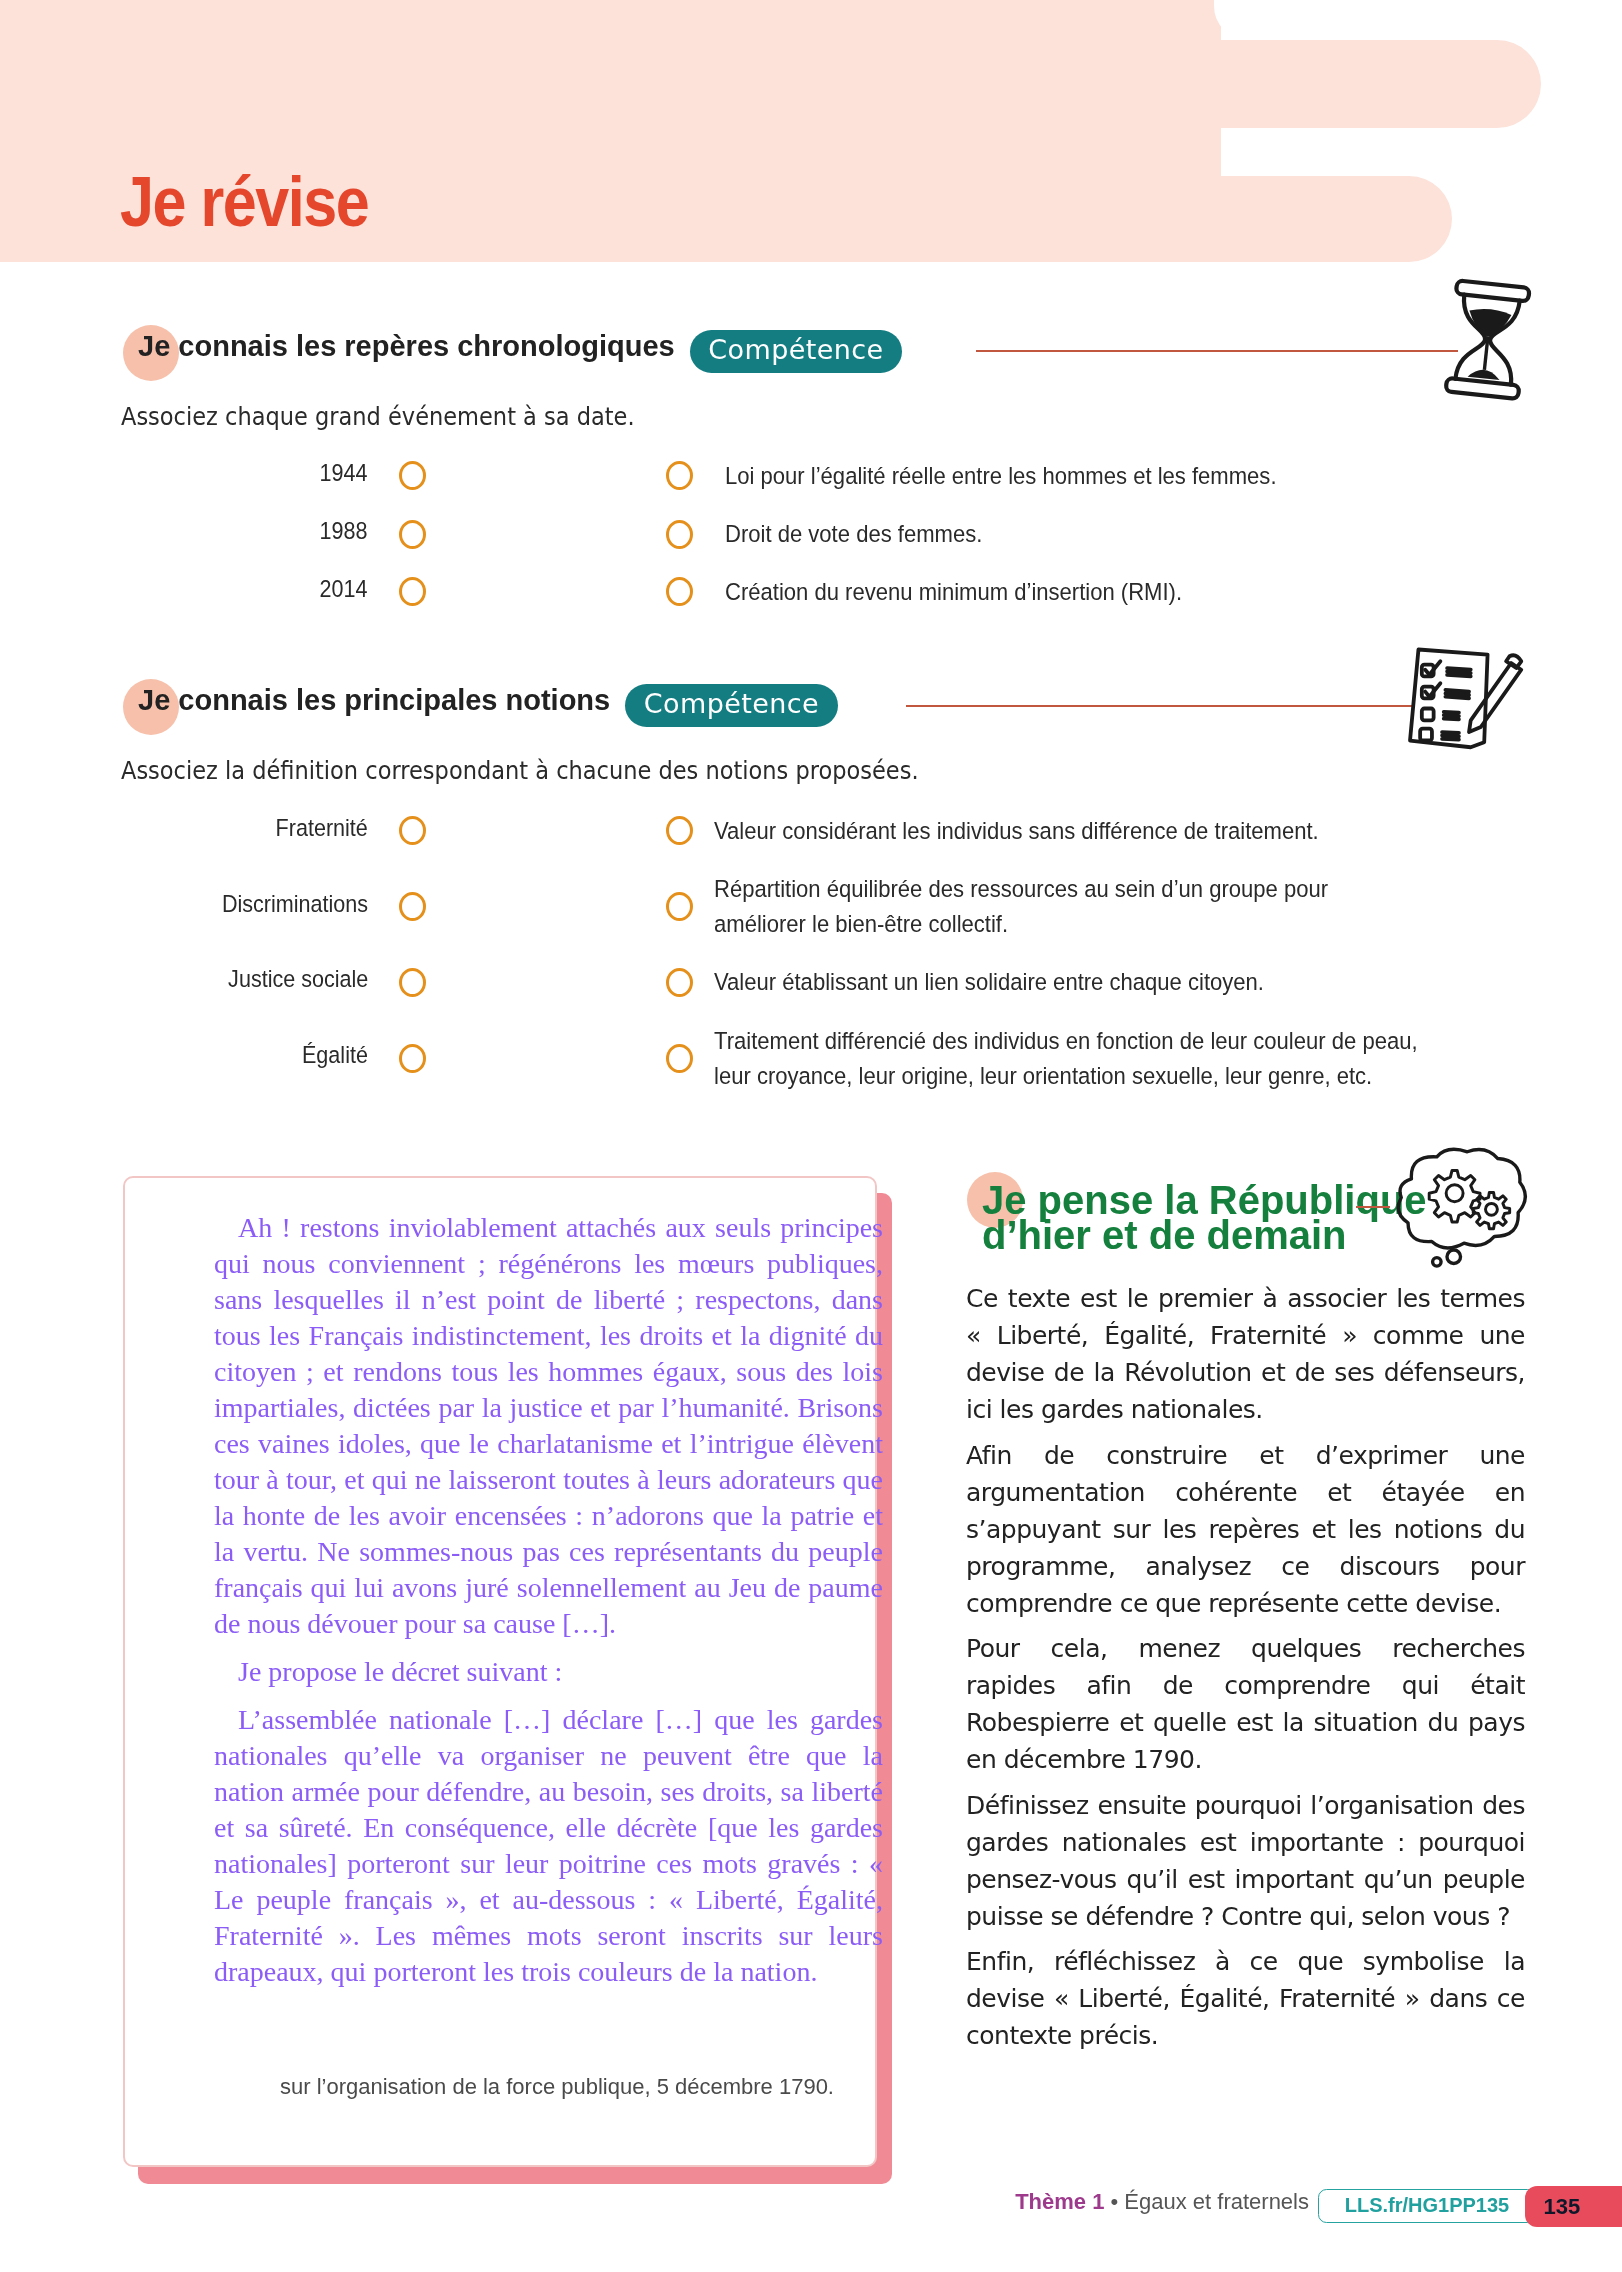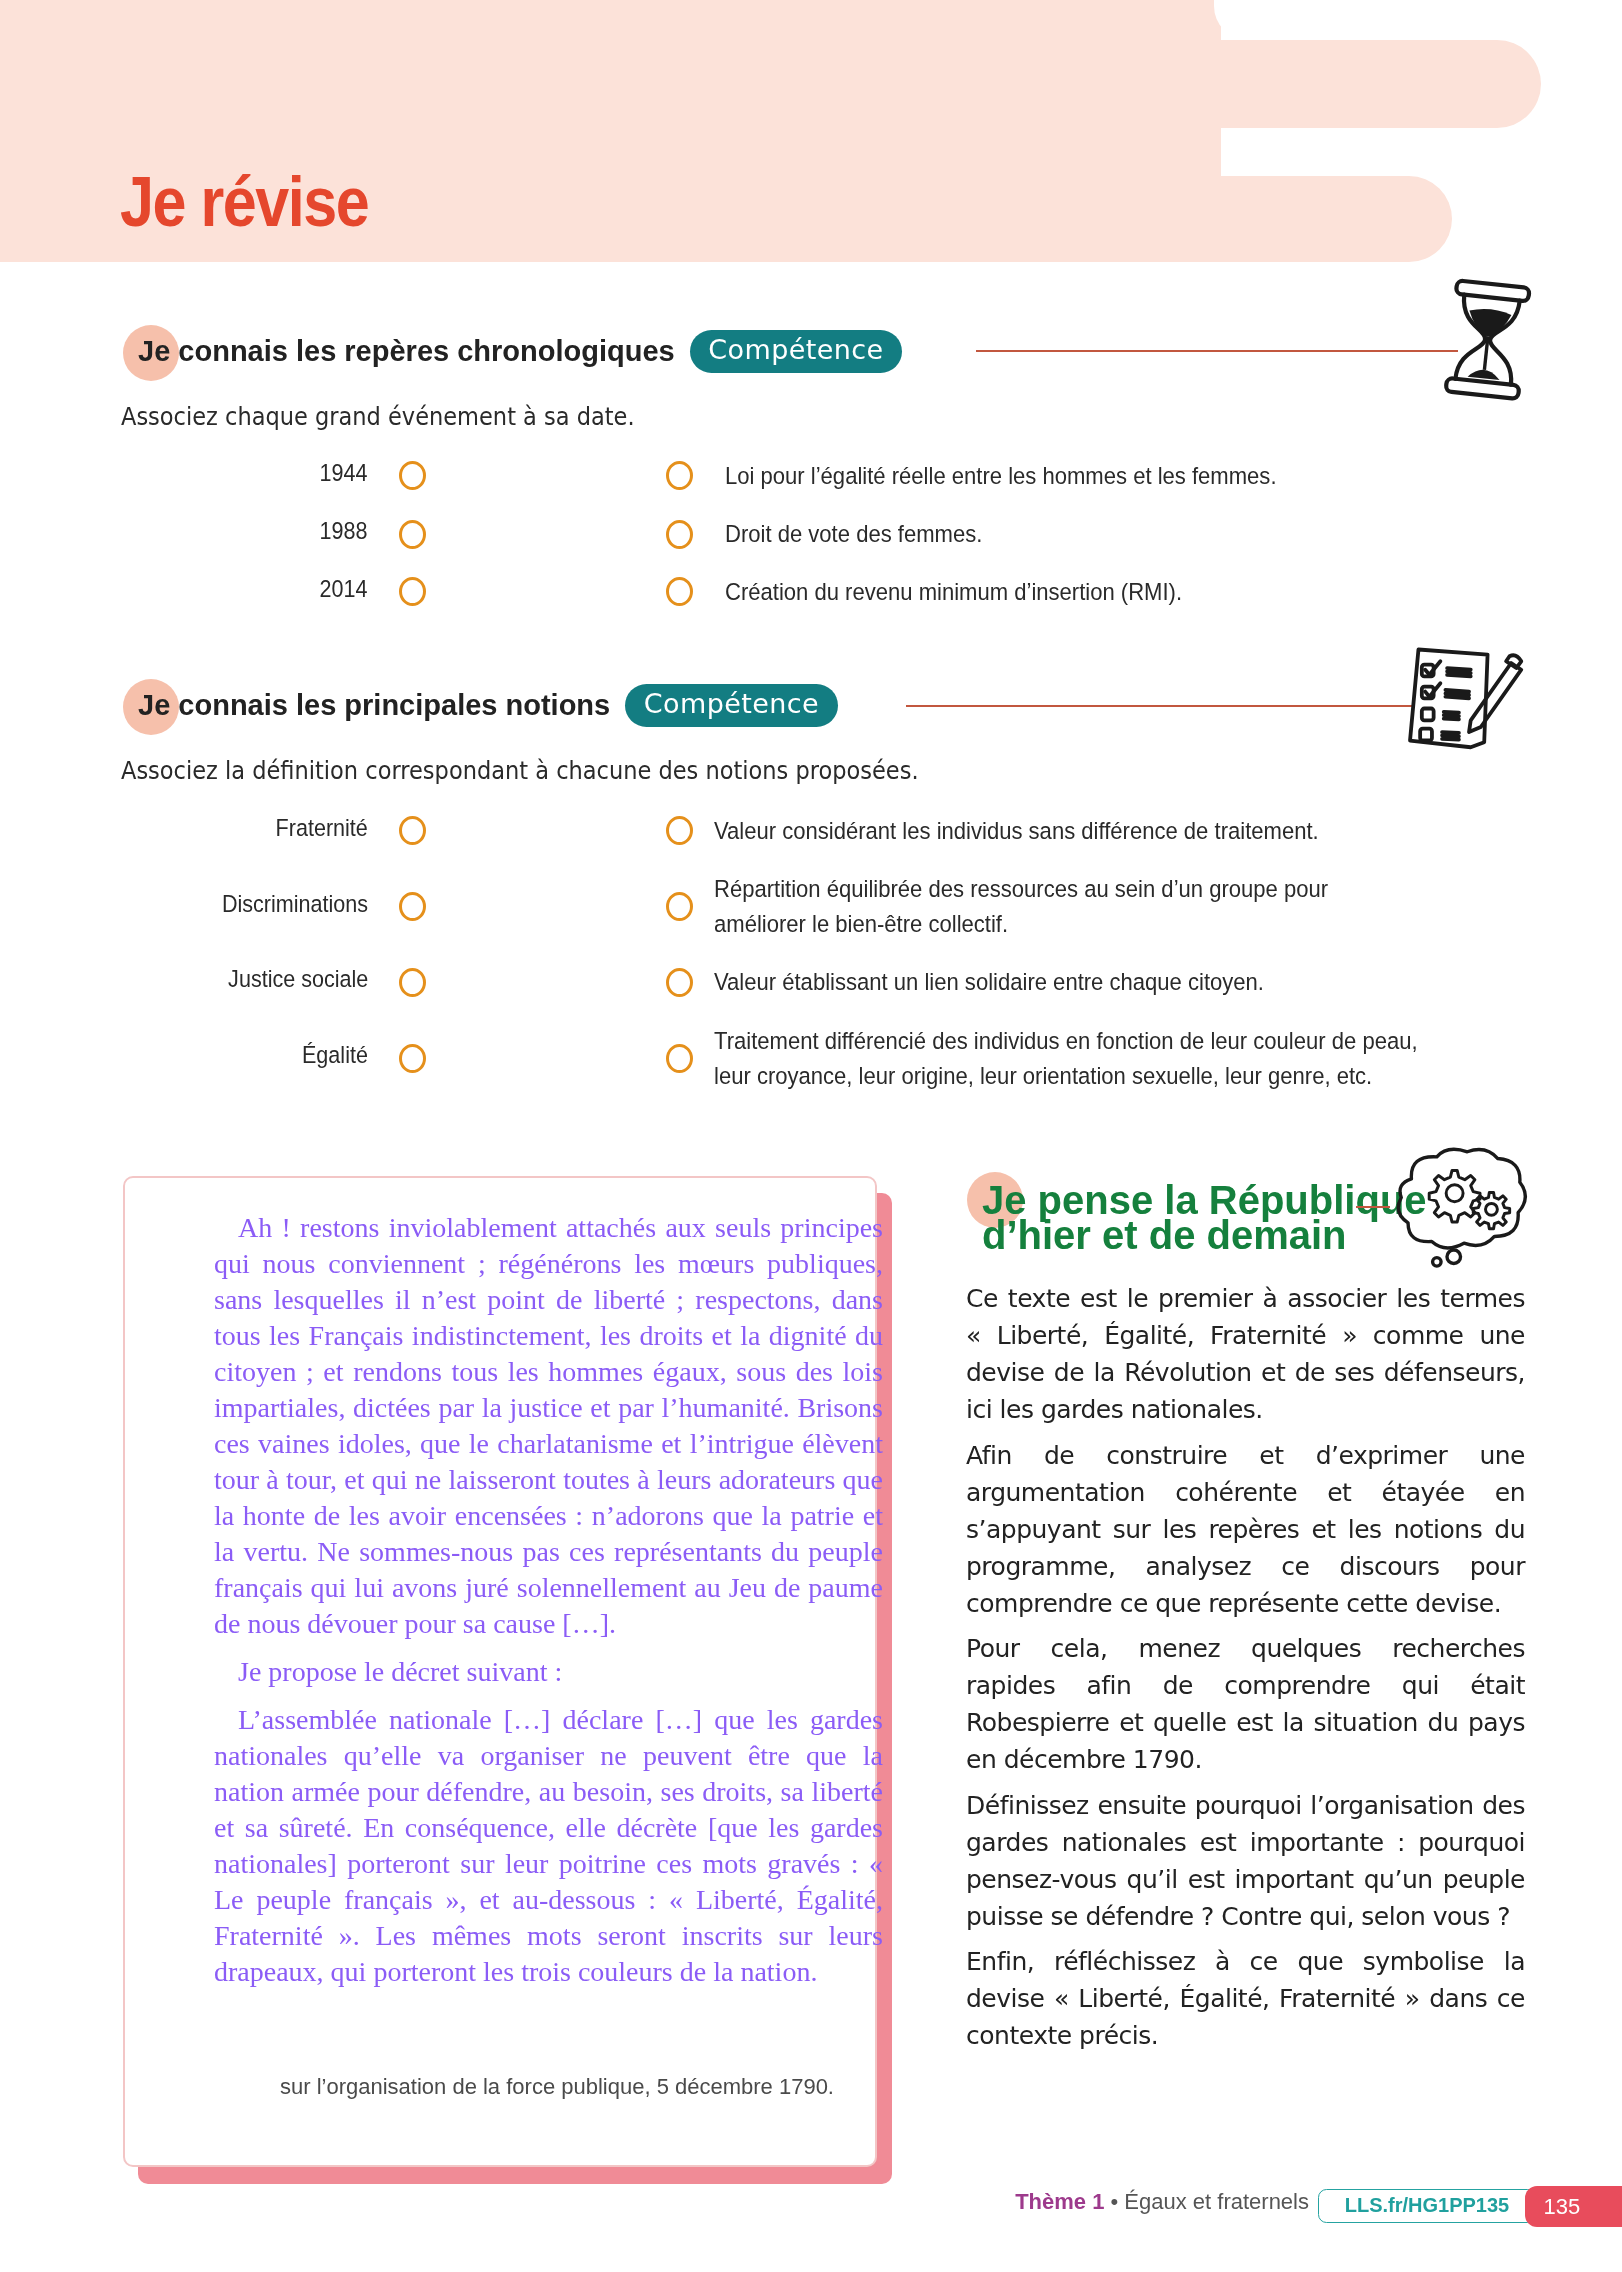--- a/index.html
+++ b/index.html
@@ -4,21 +4,21 @@
 <style>
   * { box-sizing: border-box; margin: 0; padding: 0; }
   html, body { width: 1623px; height: 2273px; background: #ffffff; }
   body { position: relative; overflow: hidden; font-family: "Liberation Sans", sans-serif; color: #2b2b2b; }
 
   .hdr-shape { position: absolute; background: #fce2d9; }
   .hdr-notch { position: absolute; background: #ffffff; }
 
   .page-title { position: absolute; left: 120px; top: 161px; font-family: "Liberation Sans", sans-serif; font-weight: bold; font-size: 71px; color: #e5472d; letter-spacing: -1.7px; transform: scaleX(0.86); transform-origin: left; }
 
-  .sec-heading { position: absolute; display: flex; align-items: center; }
+  .sec-heading { position: absolute; display: flex; align-items: flex-start; }
   .je-dot { position: absolute; width: 56px; height: 56px; border-radius: 50%; background: #f6c0ab; }
   .sec-title { position: relative; font-family: "Liberation Sans", sans-serif; font-weight: bold; font-size: 29px; color: #222; white-space: nowrap; }
   .badge { display: inline-block; background: #137d82; color: #fff; border-radius: 25px; font-family: "DejaVu Sans", sans-serif; font-size: 27px; padding: 4.2px 18.6px 7.6px; margin-left: 15px; letter-spacing: 0.4px; }
   .rule { position: absolute; height: 1.7px; background: #c2573f; }
 
   .instruction { position: absolute; left: 121px; font-family: "DejaVu Sans", sans-serif; font-size: 25px; color: #2a2a2a; transform: scaleX(0.9); transform-origin: left; white-space: nowrap; }
 
   .left-label { position: absolute; text-align: right; font-family: "Liberation Sans", sans-serif; font-size: 24.5px; color: #2a2a2a; transform: scaleX(0.88); transform-origin: right; white-space: nowrap; }
   .ring { position: absolute; width: 27px; height: 29px; border: 3.4px solid #e5901b; border-radius: 50%; background: #fff; }
   .right-text { position: absolute; font-family: "Liberation Sans", sans-serif; font-size: 24.5px; color: #2a2a2a; transform: scaleX(0.9); transform-origin: left; white-space: nowrap; line-height: 35px; }
@@ -30,21 +30,21 @@
   .quote-source { position: absolute; right: 789px; top: 2071px; width: 676px; text-align: right; font-family: "Liberation Sans", sans-serif; font-size: 22px; line-height: 31px; color: #4a4a4a; }
 
   .rp-heading { position: absolute; left: 982px; top: 1183px; }
   .rp-title { position: relative; font-family: "Liberation Sans", sans-serif; font-weight: bold; font-size: 40px; line-height: 35px; color: #15803d; }
   .rp-body { position: absolute; left: 966px; top: 1280px; width: 559px; font-family: "DejaVu Sans", sans-serif; font-size: 25px; line-height: 37px; color: #222; text-align: justify; }
   .rp-body p { margin-bottom: 8.5px; letter-spacing: -0.5px; }
 
   .footer-theme { position: absolute; top: 2189px; right: 314px; font-family: "Liberation Sans", sans-serif; font-size: 22px; color: #555; white-space: nowrap; }
   .footer-theme .t { color: #9d3a8c; font-weight: bold; }
   .footer-link { position: absolute; left: 1318px; top: 2189px; width: 218px; height: 34px; border: 1.7px solid #25a3a1; border-radius: 8.5px; color: #20a09e; font-family: "Liberation Sans", sans-serif; font-weight: bold; font-size: 20px; text-align: center; line-height: 30px; }
-  .page-num { position: absolute; left: 1525px; top: 2186px; width: 97px; height: 41px; background: #e84c5c; border-radius: 12px 0 0 12px; color: #ffffff; font-family: "Liberation Sans", sans-serif; font-weight: normal; font-size: 22px; line-height: 41px; padding-left: 18.6px; }
+  .page-num { position: absolute; left: 1525px; top: 2186px; width: 97px; height: 41px; background: #e84c5c; border-radius: 12px 0 0 12px; color: #0f172a; font-family: "Liberation Sans", sans-serif; font-weight: bold; font-size: 22px; line-height: 41px; padding-left: 18.6px; }
 </style>
 </head>
 <body>
 
 <div>
   <div class="hdr-shape" style="left:0;top:0;width:1221px;height:262px;"></div>
   <div class="hdr-notch" style="left:1214px;top:-17px;width:101px;height:57px;border-radius:0 0 0 34px;"></div>
   <div class="hdr-shape" style="left:1183px;top:40px;width:358px;height:88px;border-radius:0 44px 44px 0;"></div>
   <div class="hdr-notch" style="left:1286px;top:128px;width:338px;height:49px;border-radius:25px 0 0 25px;"></div>
   <div class="hdr-shape" style="left:1183px;top:176px;width:269px;height:86px;border-radius:0 43px 43px 0;"></div>

